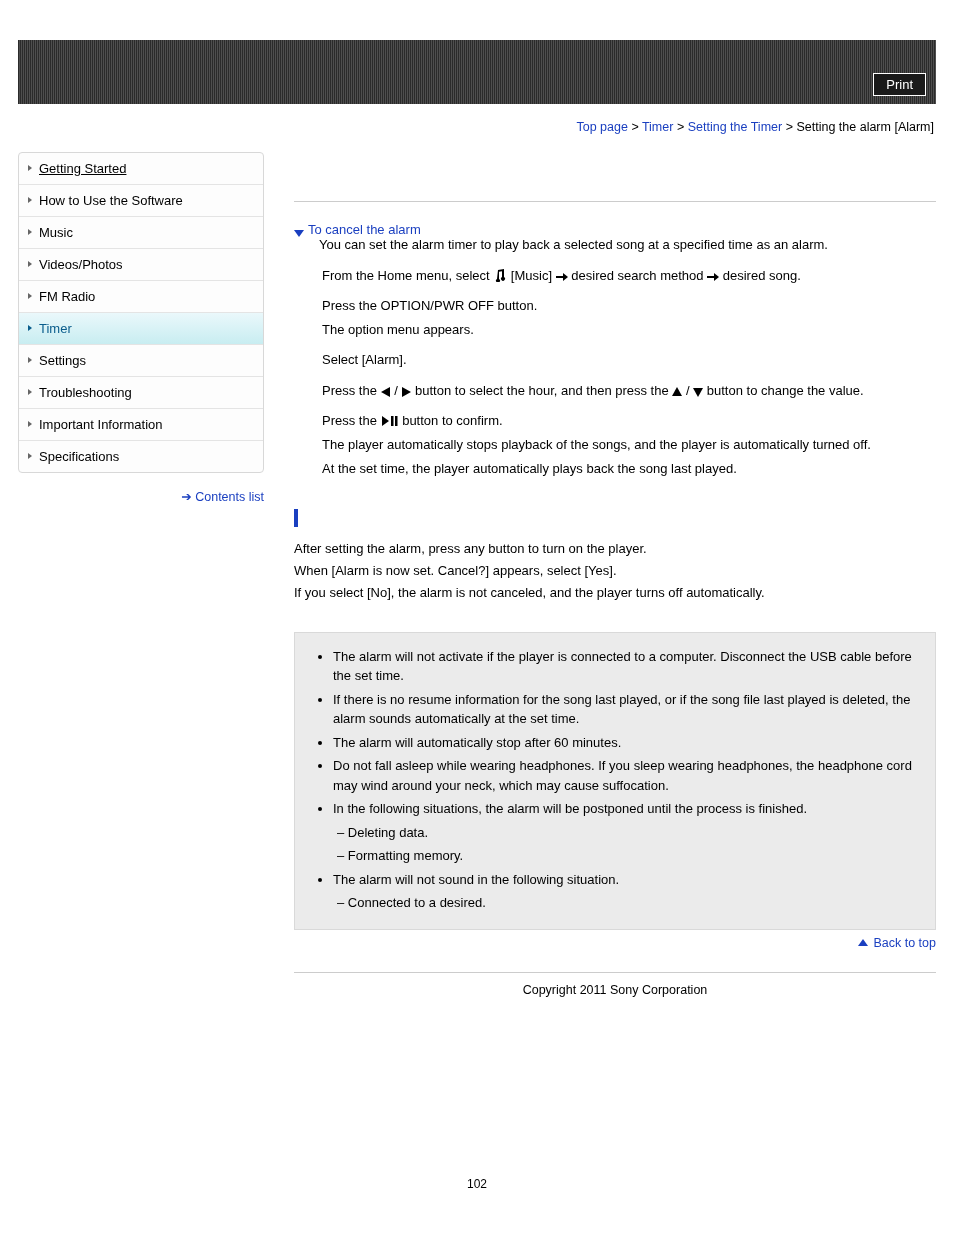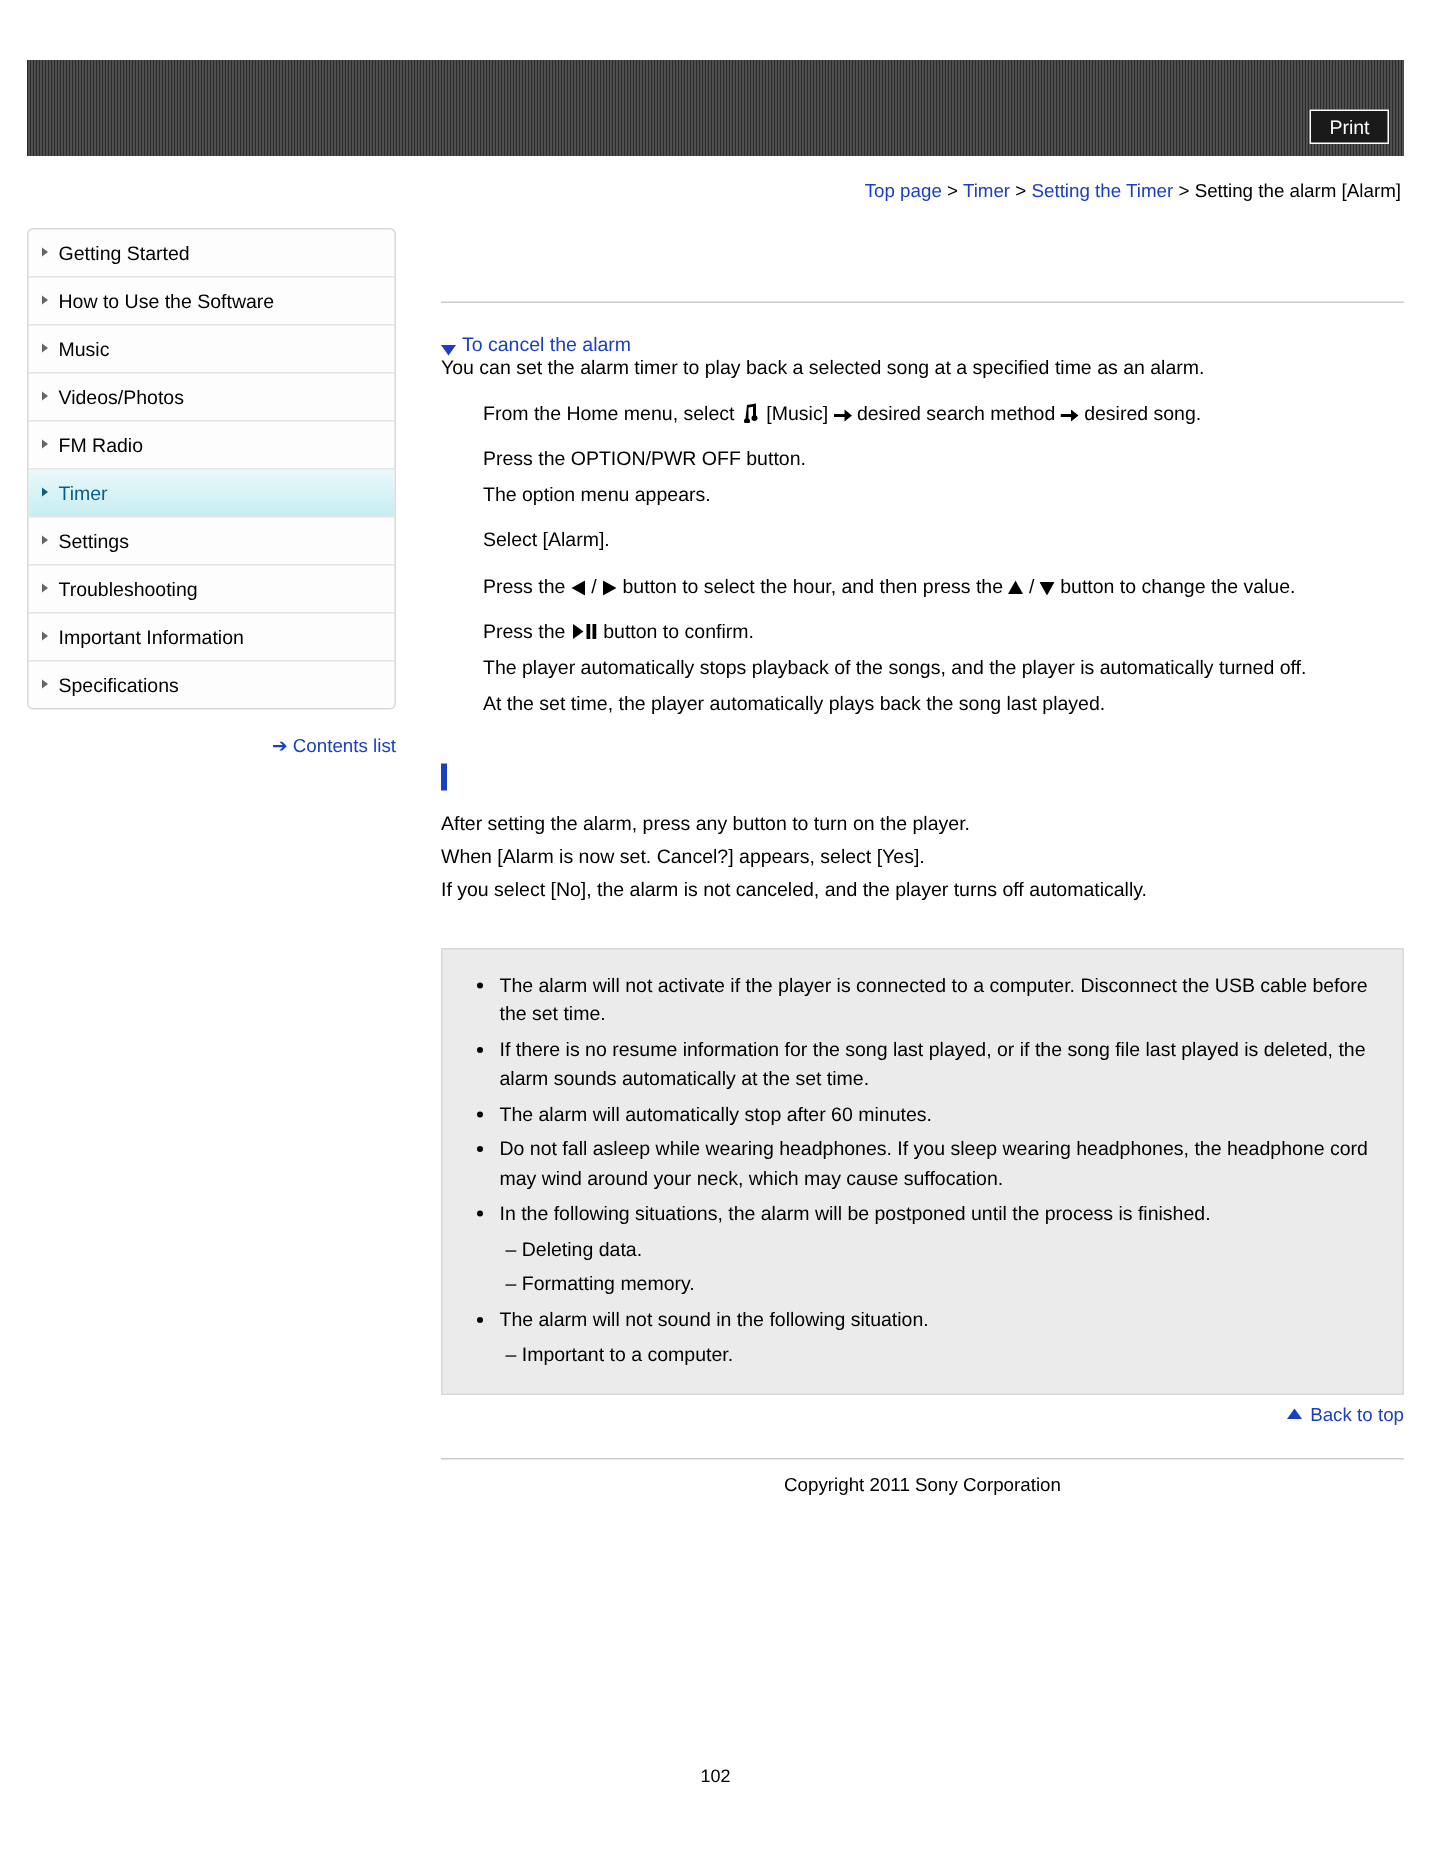--- a/index.html
+++ b/index.html
@@ -8,32 +8,32 @@
   .header-bar { height: 64px; background: repeating-linear-gradient(90deg,#2a2a2a 0,#2a2a2a 1px,#4e4e4e 1px,#4e4e4e 2px); position: relative; margin-bottom: 16px; }
   .print-btn { position: absolute; right: 10px; bottom: 8px; border: 1px solid #fff; color: #fff; background:#1a1a1a; padding: 3px 12px; font-size: 13px; cursor: pointer; }
   .breadcrumbs { text-align: right; color:#1a3fc0; font-size: 12.5px; margin: 4px 2px 18px 0; }
   .breadcrumbs a { color:#1a3fc0; text-decoration:none; cursor:pointer; }
   .breadcrumbs .sep { color:#000; }
   .breadcrumbs .current { color:#000; }
   .layout { display: flex; align-items: flex-start; }
   .sidebar { width: 246px; flex: 0 0 246px; margin-right: 30px; }
   .nav { border: 1px solid #d8d8d8; border-radius: 4px; overflow: hidden; background:#fdfdfd; }
   .nav-item { border-top: 1px solid #e4e4e4; padding: 8px 10px 8px 20px; position: relative; cursor:pointer; }
-  .nav-item:first-child { border-top:0; }
+  .nav-item:first-child { border-top:0;text-decoration:underline; }
   .nav-item .arrow { position:absolute; left:9px; top:12px; width:0;height:0;border-top:3px solid transparent;border-bottom:3px solid transparent;border-left:4px solid #666; }
   .nav-item.active { background: linear-gradient(#eaf8fb,#c8edf1); color:#0a5d8c; }
   .nav-item.active .arrow { border-left-color:#0a5d8c; }
   .contents-link { text-align:right; margin-top:16px; font-size:12.5px; }
   .contents-link a { color:#1a3fc0; text-decoration:none; }
   .contents-link .arr { color:#1a3fc0; letter-spacing:-2px; margin-right:2px; }
   .main { flex:1; }
   .title-spacer { height: 50px; border-bottom:1px solid #ccc; margin-bottom:20px; }
   .jump-link { color:#1a3fc0; font-size:13px; display:flex; align-items:flex-end; }
   .jump-link .tri { width:0;height:0;border-left:5px solid transparent;border-right:5px solid transparent;border-top:7px solid #1a3fc0; margin-right:4px; }
-  .intro { margin-bottom:14px; }
+  .intro { margin-bottom:14px;margin-left:25px; }
   .steps { padding-left:28px; }
   .steps p { margin: 4px 0; line-height:1.55; }
   .steps .step-block { margin-bottom:10px; }
   .inline-icon { display:inline-block; vertical-align:-2px; }
   .cancel-section { margin-top:30px; }
   .cancel-head { border-left:4px solid #1a3fc0; height:18px; margin-bottom:12px; }
   .cancel-body p { margin:2px 0; line-height:1.55; }
   .note-box { background:#ebebeb; border:1px solid #d9d9d9; padding:10px 12px 12px 12px; margin-top:28px; }
   .note-box ul { list-style:disc; padding-left:26px; }
   .note-box li { margin:4px 0; line-height:1.5; }
@@ -172,21 +172,21 @@
           <li>
             <span>In the following situations, the alarm will be postponed until the process is finished.</span>
             <ul>
               <li>Deleting data.</li>
               <li>Formatting memory.</li>
             </ul>
           </li>
           <li>
             <span>The alarm will not sound in the following situation.</span>
             <ul>
-              <li>Important to a computer.</li>
+              <li>Connected to a desired.</li>
             </ul>
           </li>
         </ul>
       </div>
 
       <div class="backtop">
         <span class="tri"></span>
         <span>Back to top</span>
       </div>
 

